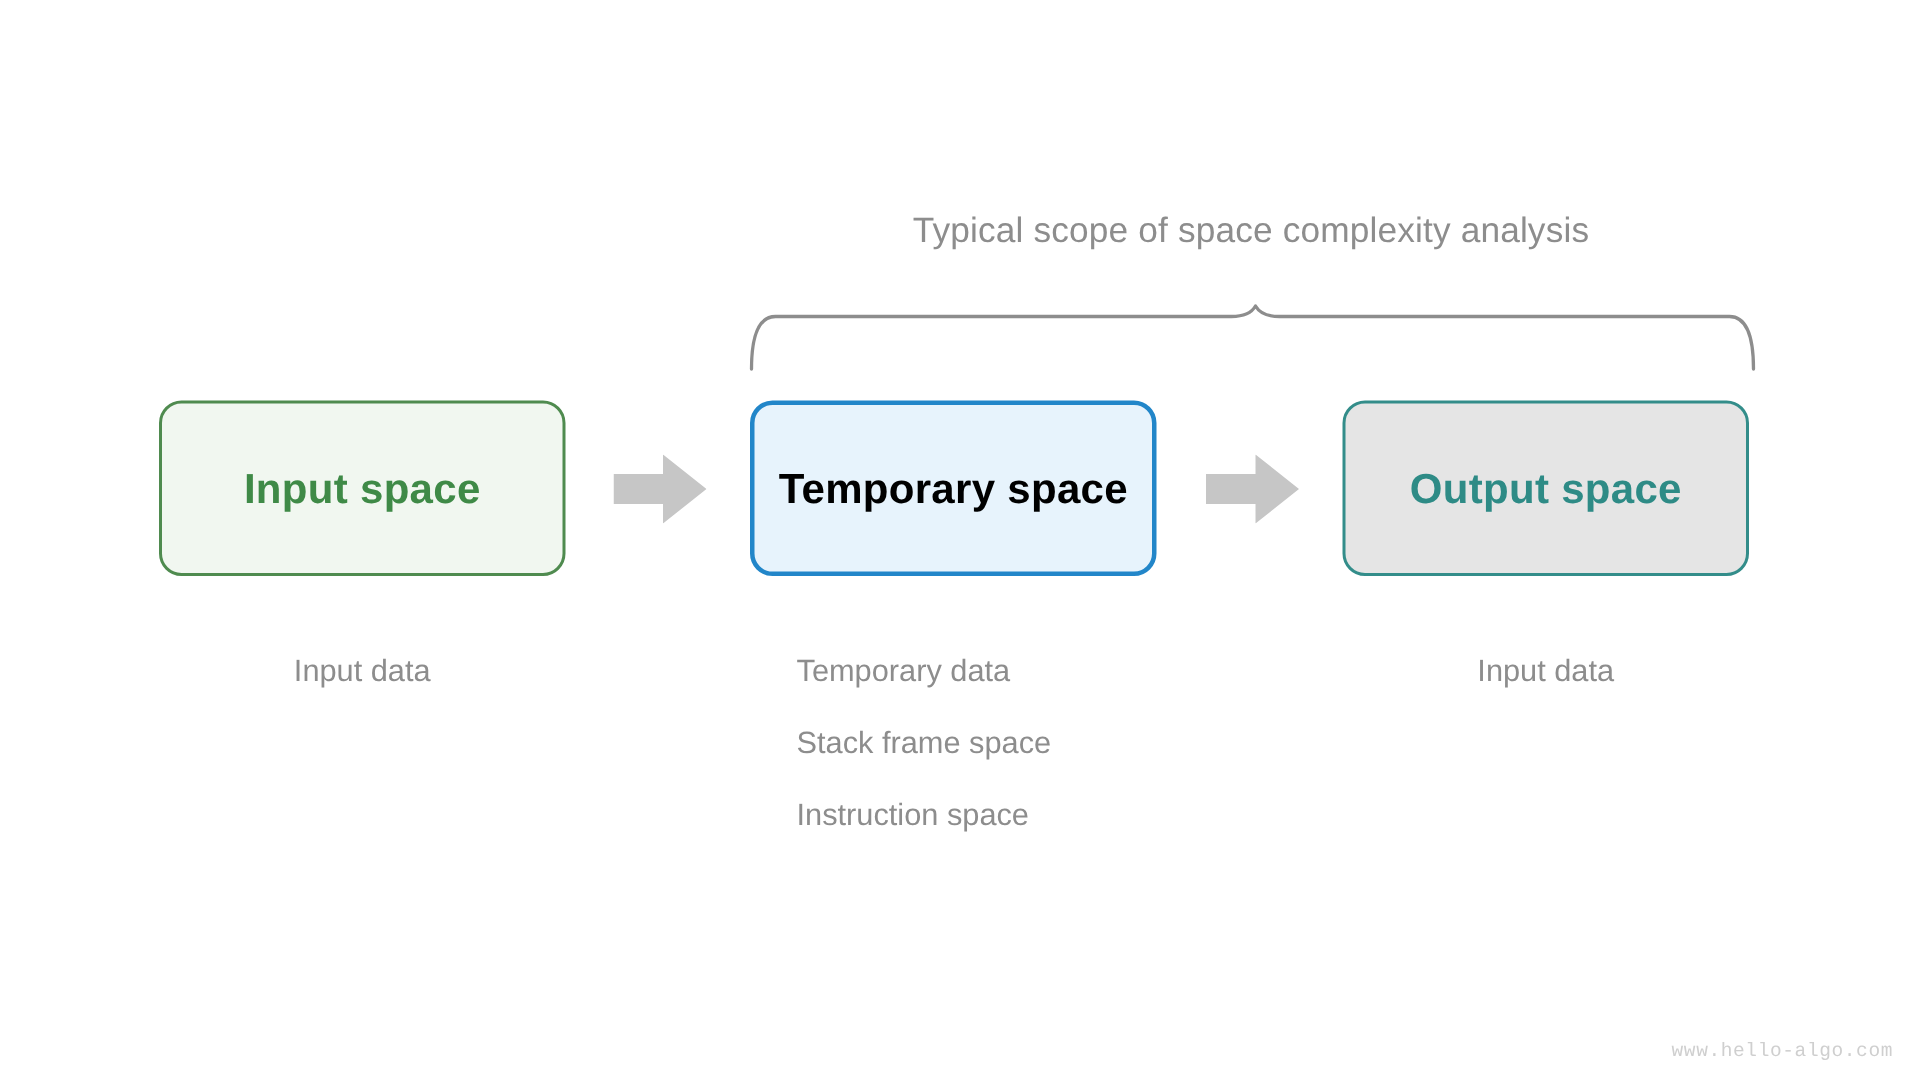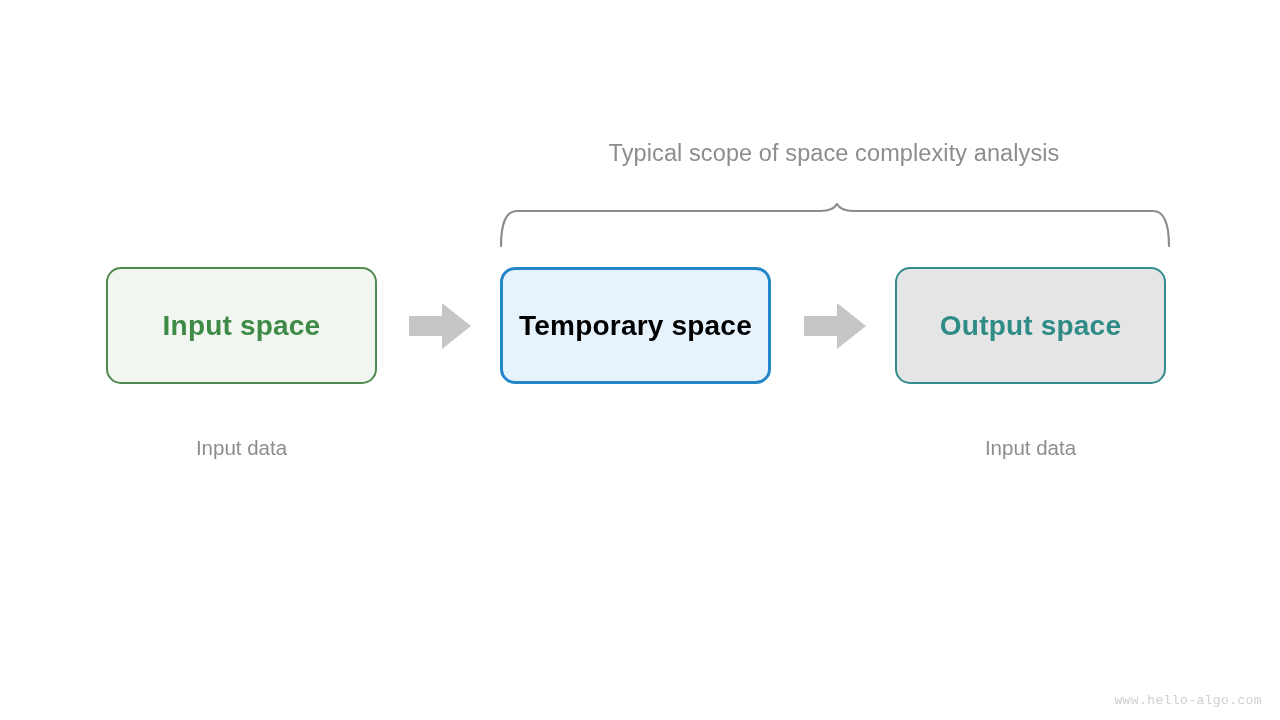--- a/index.html
+++ b/index.html
@@ -155,20 +155,25 @@
   </svg>
 
   <div class="space-box" id="box-output">
     <span class="box-label">Output space</span>
   </div>
 
   <div class="caption-group" id="captions-input">
     <div class="caption-line">Input data</div>
   </div>
 
+  <div class="caption-group" id="captions-temporary">
+    <div class="caption-line">Temporary data</div>
+    <div class="caption-line">Stack frame space</div>
+    <div class="caption-line">Instruction space</div>
+  </div>
 
   <div class="caption-group" id="captions-output">
     <div class="caption-line">Input data</div>
   </div>
 
   <div class="watermark">www.hello-algo.com</div>
 
 </div>
 
 </body></html>

